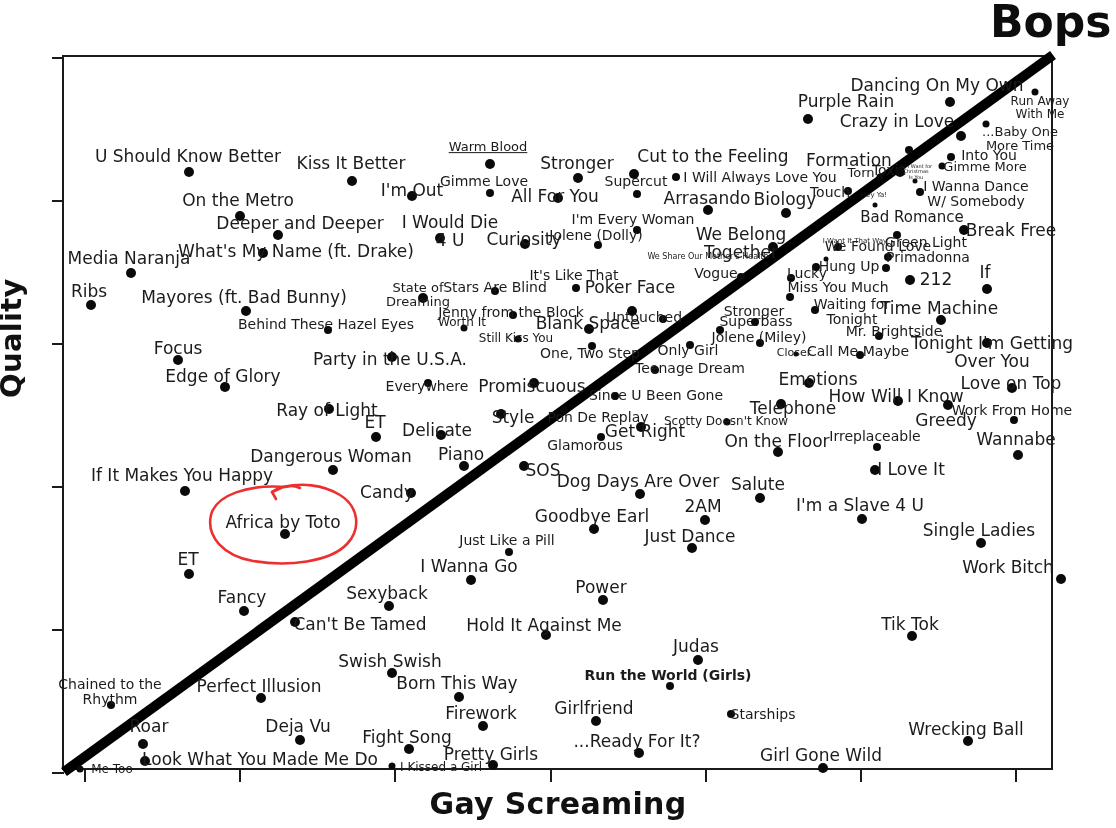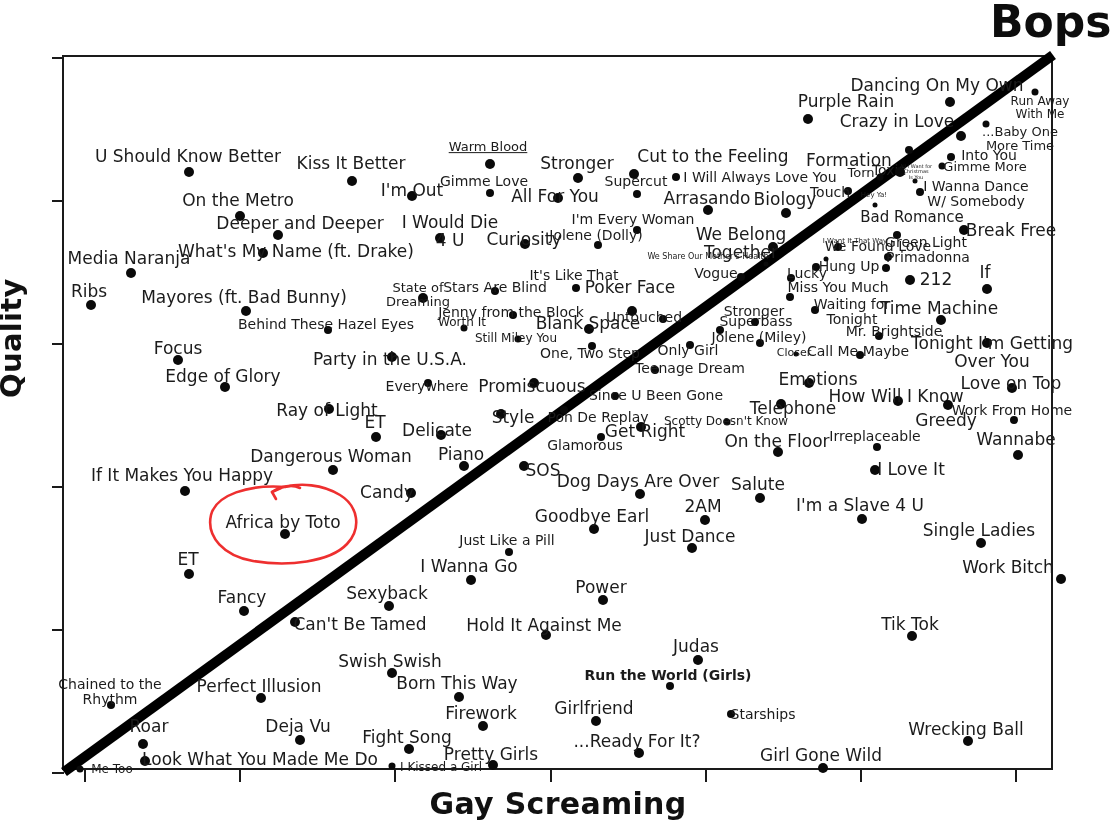--- a/index.html
+++ b/index.html
@@ -282,21 +282,21 @@
       <div class="lbl" style="left: 462px; top: 322px; font-size: 12px;">Worth It</div>
       <div class="pt" style="left: 720px; top: 330px; width: 8px; height: 8px;"></div>
       <div class="lbl" style="left: 756px; top: 321px; font-size: 14px;">Superbass</div>
       <div class="pt" style="left: 755px; top: 322px; width: 8px; height: 8px;"></div>
       <div class="lbl" style="left: 754px; top: 311px; font-size: 14px;">Stronger</div>
       <div class="pt" style="left: 879px; top: 336px; width: 8px; height: 8px;"></div>
       <div class="lbl" style="left: 894px; top: 331px; font-size: 14px;">Mr. Brightside</div>
       <div class="pt" style="left: 589px; top: 329px; width: 10px; height: 10px;"></div>
       <div class="lbl" style="left: 588px; top: 323px; font-size: 17px;">Blank Space</div>
       <div class="pt" style="left: 518px; top: 339px; width: 7px; height: 7px;"></div>
-      <div class="lbl" style="left: 516px; top: 338px; font-size: 12px;">Still Miley You</div>
+      <div class="lbl" style="left: 516px; top: 338px; font-size: 12px;">Still Kiss You</div>
       <div class="pt" style="left: 760px; top: 343px; width: 8px; height: 8px;"></div>
       <div class="lbl" style="left: 759px; top: 337px; font-size: 14px;">Jolene (Miley)</div>
       <div class="pt" style="left: 178px; top: 360px; width: 10px; height: 10px;"></div>
       <div class="lbl" style="left: 178px; top: 348px; font-size: 17px;">Focus</div>
       <div class="pt" style="left: 392px; top: 357px; width: 10px; height: 10px;"></div>
       <div class="lbl" style="left: 390px; top: 359px; font-size: 17px;">Party in the U.S.A.</div>
       <div class="pt" style="left: 592px; top: 346px; width: 8px; height: 8px;"></div>
       <div class="lbl" style="left: 590px; top: 353px; font-size: 14px;">One, Two Step</div>
       <div class="pt" style="left: 690px; top: 345px; width: 8px; height: 8px;"></div>
       <div class="lbl" style="left: 688px; top: 350px; font-size: 14px;">Only Girl</div>

